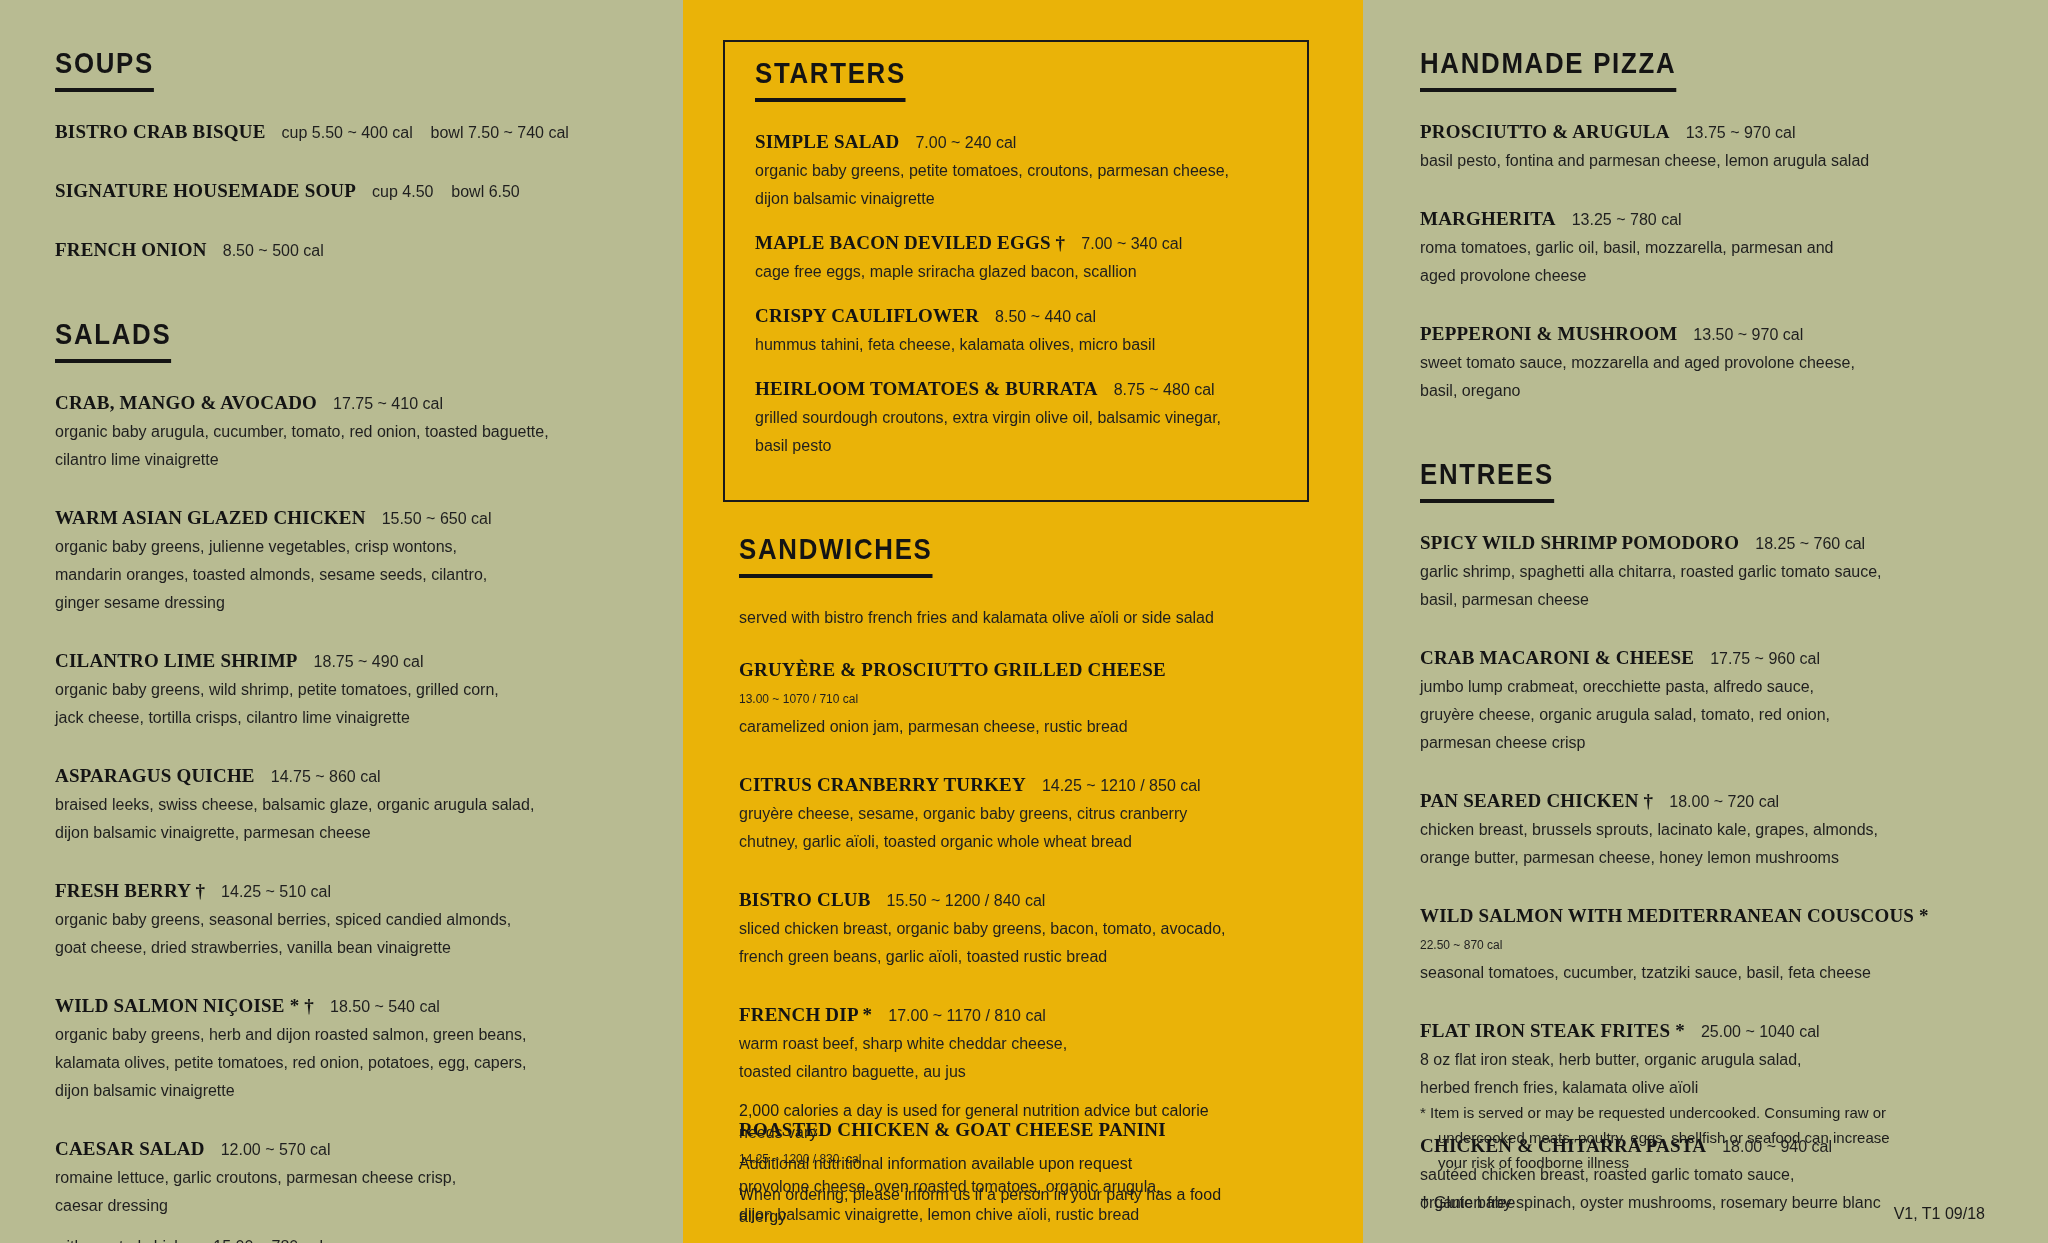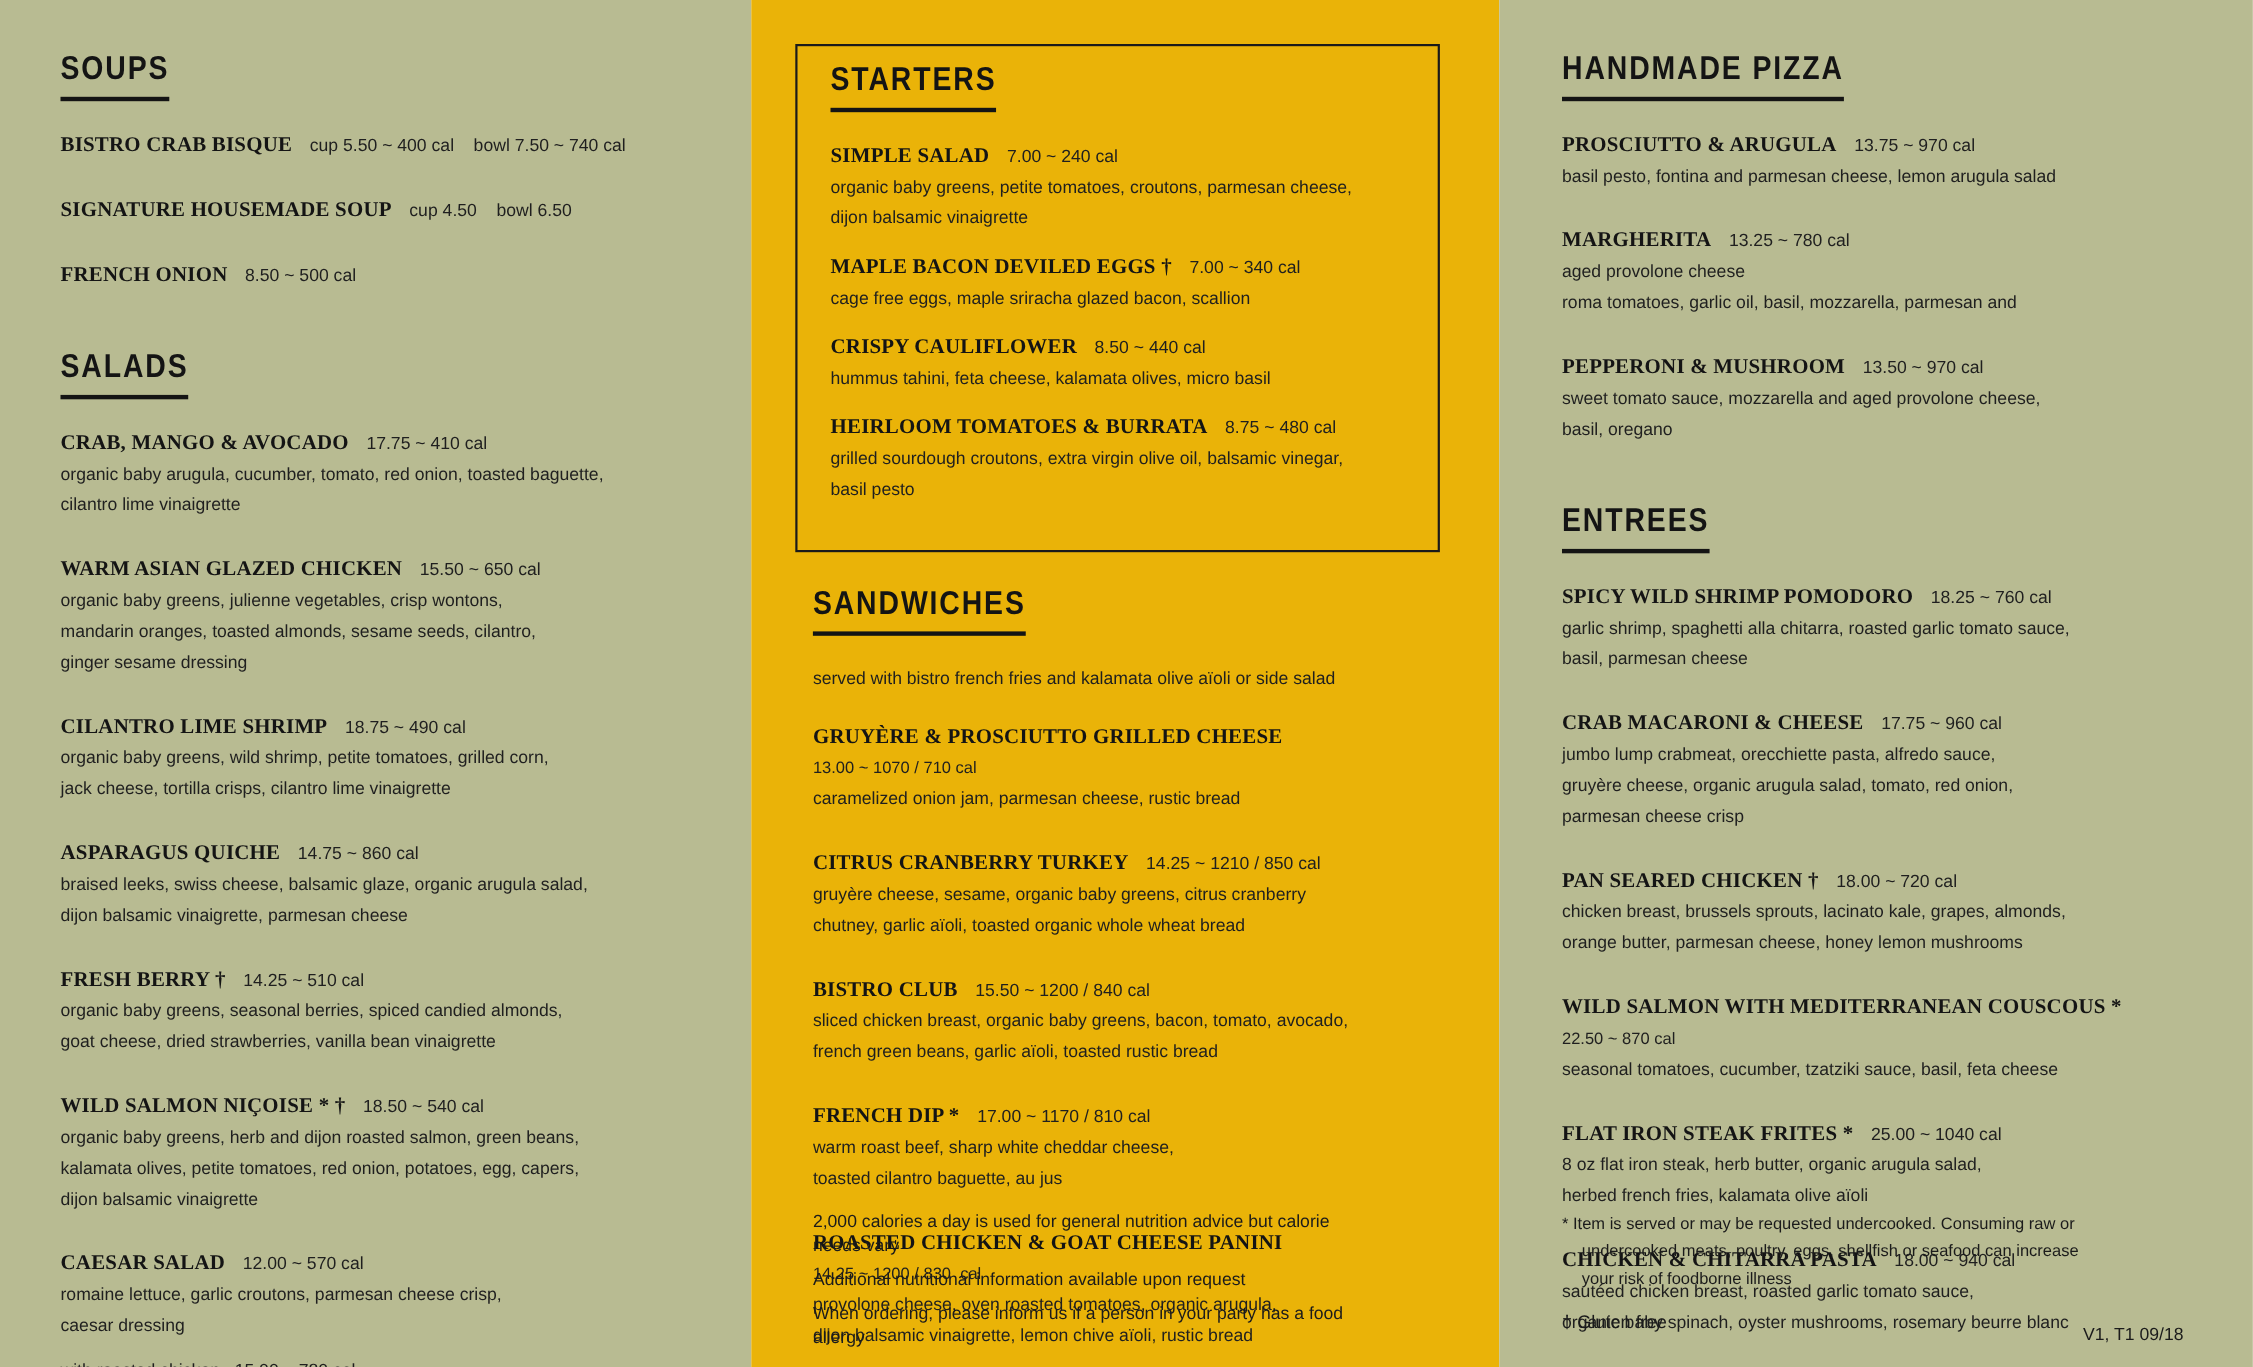--- a/index.html
+++ b/index.html
@@ -41,21 +41,21 @@
     font-size:19px;
     letter-spacing:0.2px;
     color:#141414;
   }
   .item-price {
     font-size:16px;
     margin-left:16px;
     white-space:pre;
     color:#1f1f1f;
   }
-  .price-own-line { font-size:15px; line-height:28px; white-space:pre; color:#1f1f1f; }
+  .price-own-line { font-size:12px; line-height:28px; white-space:pre; color:#1f1f1f; }
   .item-desc-line { font-size:16px; line-height:28px; white-space:nowrap; color:#1f1f1f; }
   .item-addon { font-size:16px; line-height:28px; margin-top:13px; white-space:pre; color:#1f1f1f; }
 
   .starters-box {
     margin:40px 0 0 40px;
     width:586px;
     border:2px solid #1a1a1a;
     padding:14px 26px 24px 30px;
   }
   .starters-box .item { margin-bottom:16px; }
@@ -213,22 +213,22 @@
 <div class="col col-right">
   <div id="right-sections">
       <div class="section">
         <div class="title-wrap"><div class="section-title">HANDMADE PIZZA</div></div>
         <div class="item">
           <div class="item-head"><span class="item-name">PROSCIUTTO &amp; ARUGULA</span><span class="item-price">13.75 ~ 970 cal</span></div>
           <div class="item-desc-line">basil pesto, fontina and parmesan cheese, lemon arugula salad</div>
         </div>
         <div class="item">
           <div class="item-head"><span class="item-name">MARGHERITA</span><span class="item-price">13.25 ~ 780 cal</span></div>
+          <div class="item-desc-line">roma tomatoes, garlic oil, basil, mozzarella, parmesan and</div>
           <div class="item-desc-line">aged provolone cheese</div>
-          <div class="item-desc-line">roma tomatoes, garlic oil, basil, mozzarella, parmesan and</div>
         </div>
         <div class="item">
           <div class="item-head"><span class="item-name">PEPPERONI &amp; MUSHROOM</span><span class="item-price">13.50 ~ 970 cal</span></div>
           <div class="item-desc-line">sweet tomato sauce, mozzarella and aged provolone cheese,</div>
           <div class="item-desc-line">basil, oregano</div>
         </div>
       </div>
       <div class="section">
         <div class="title-wrap"><div class="section-title">ENTREES</div></div>
         <div class="item">

